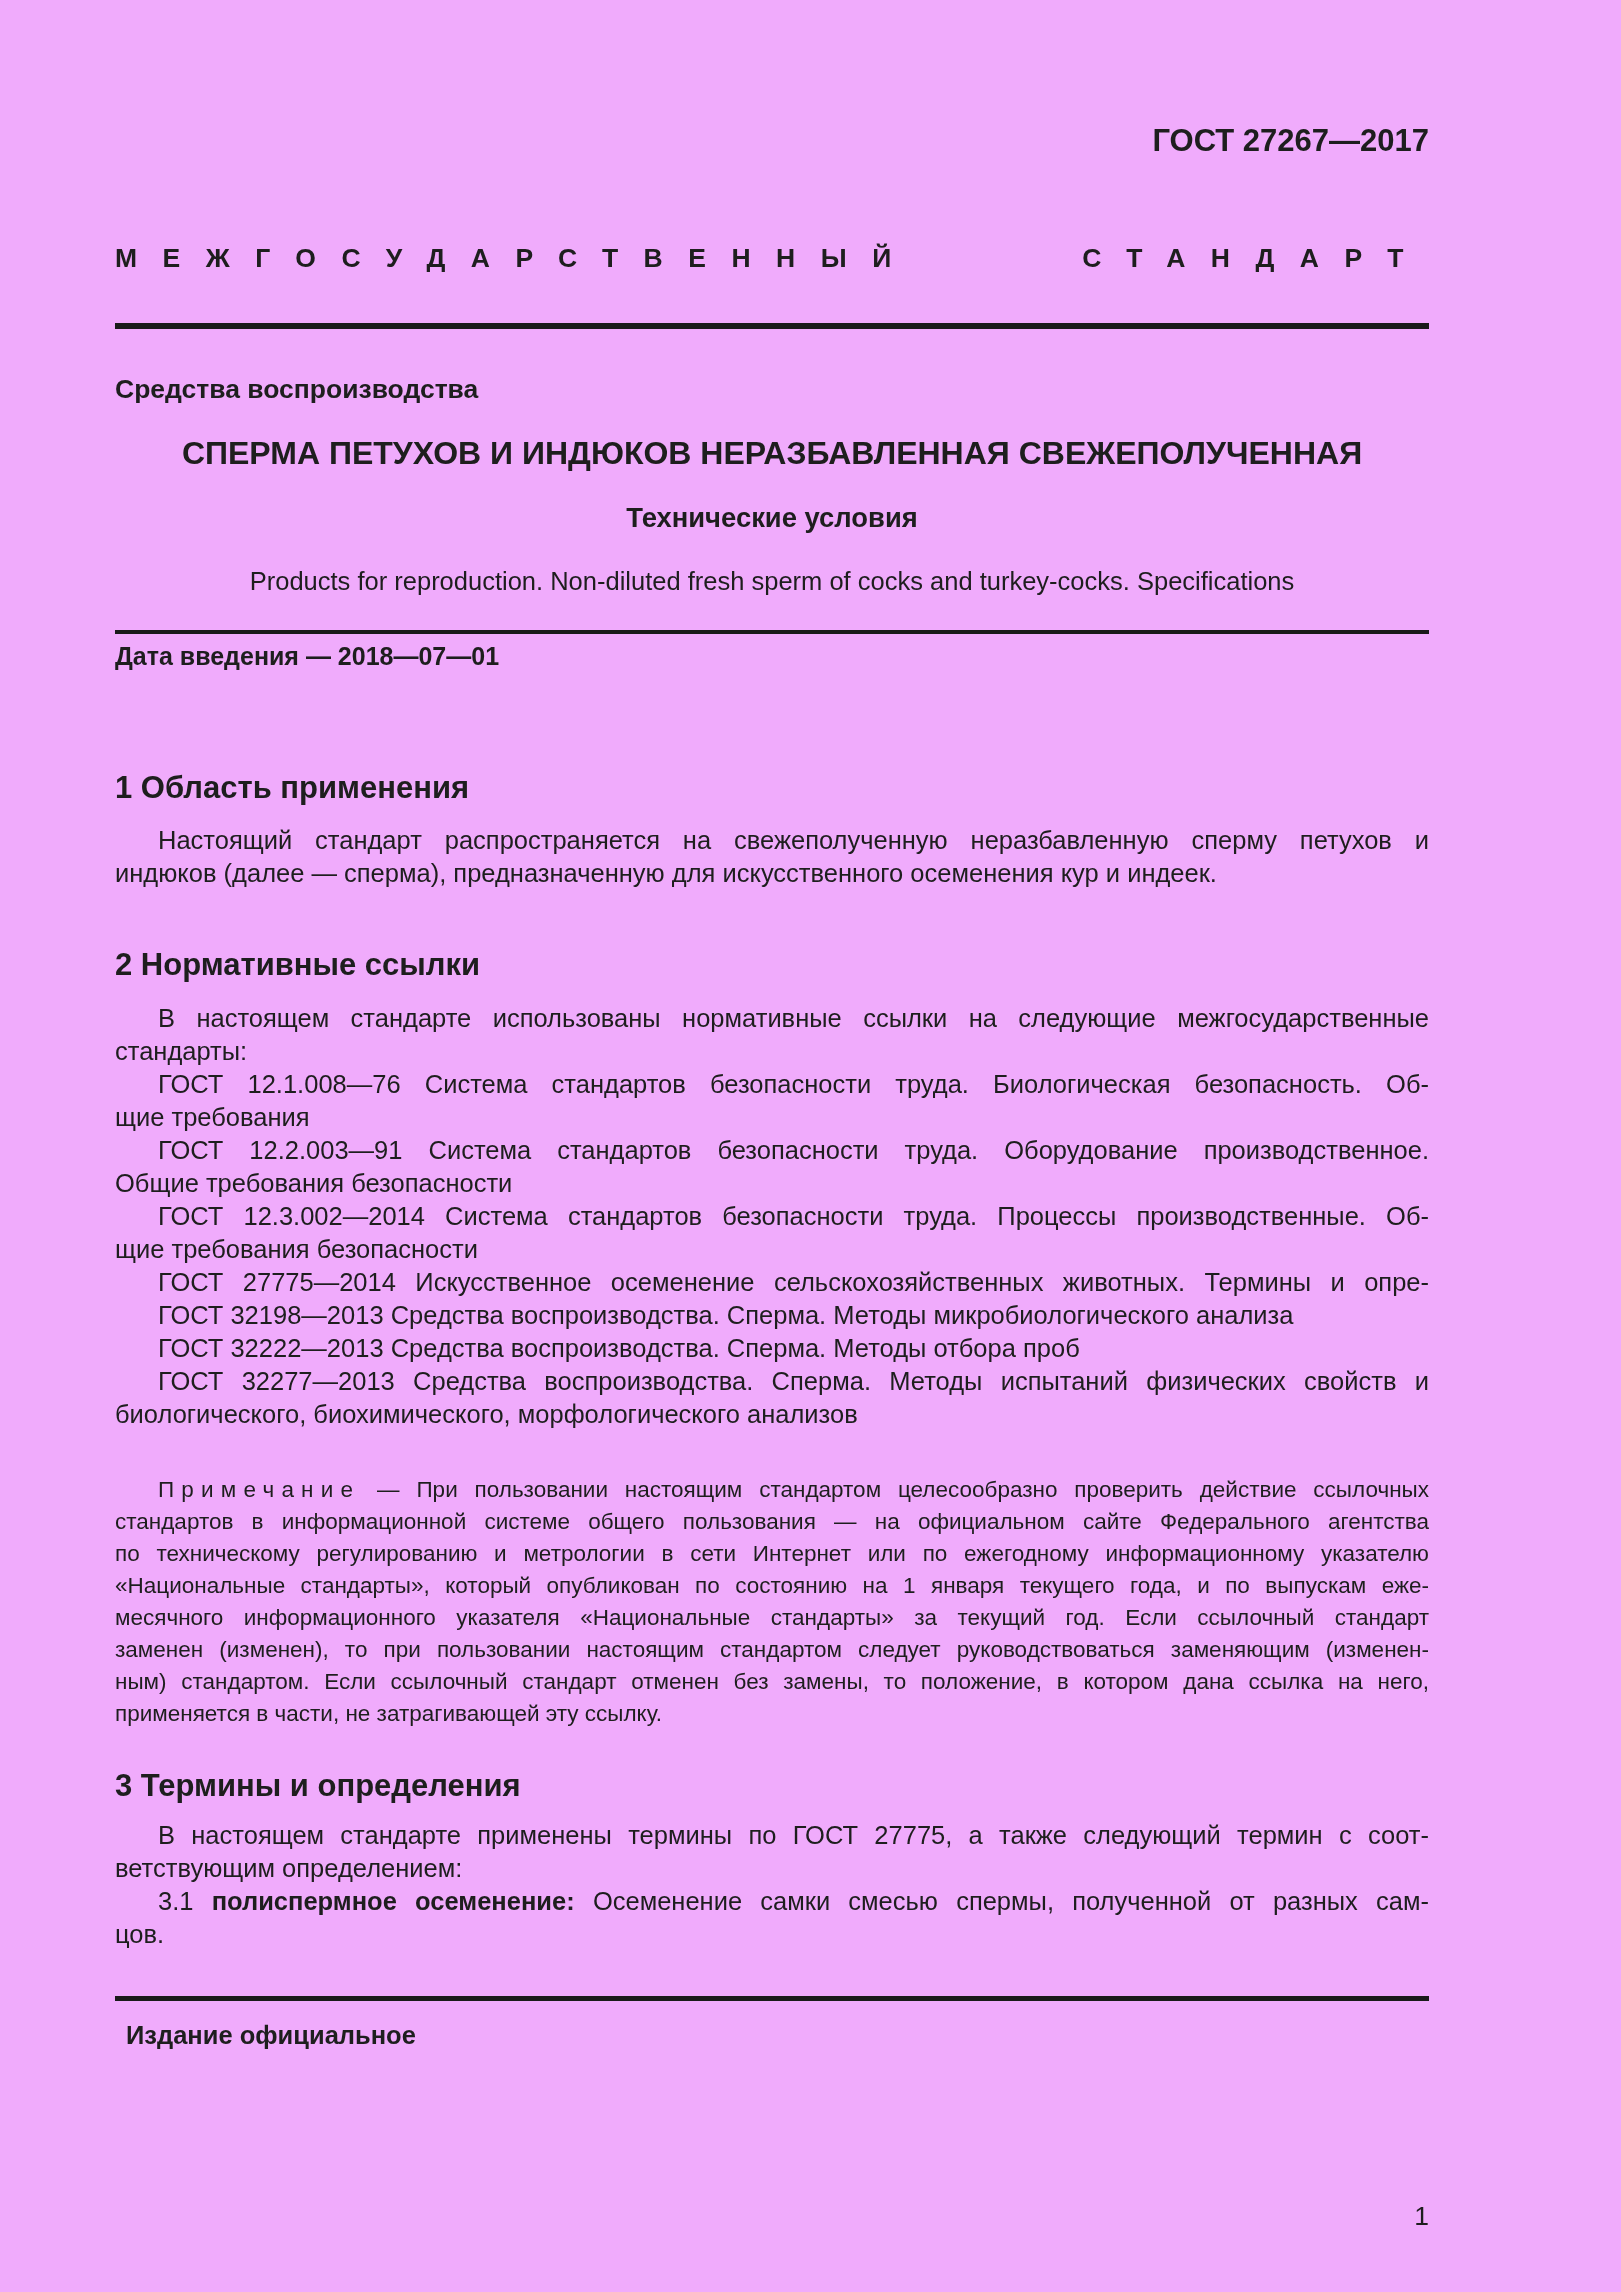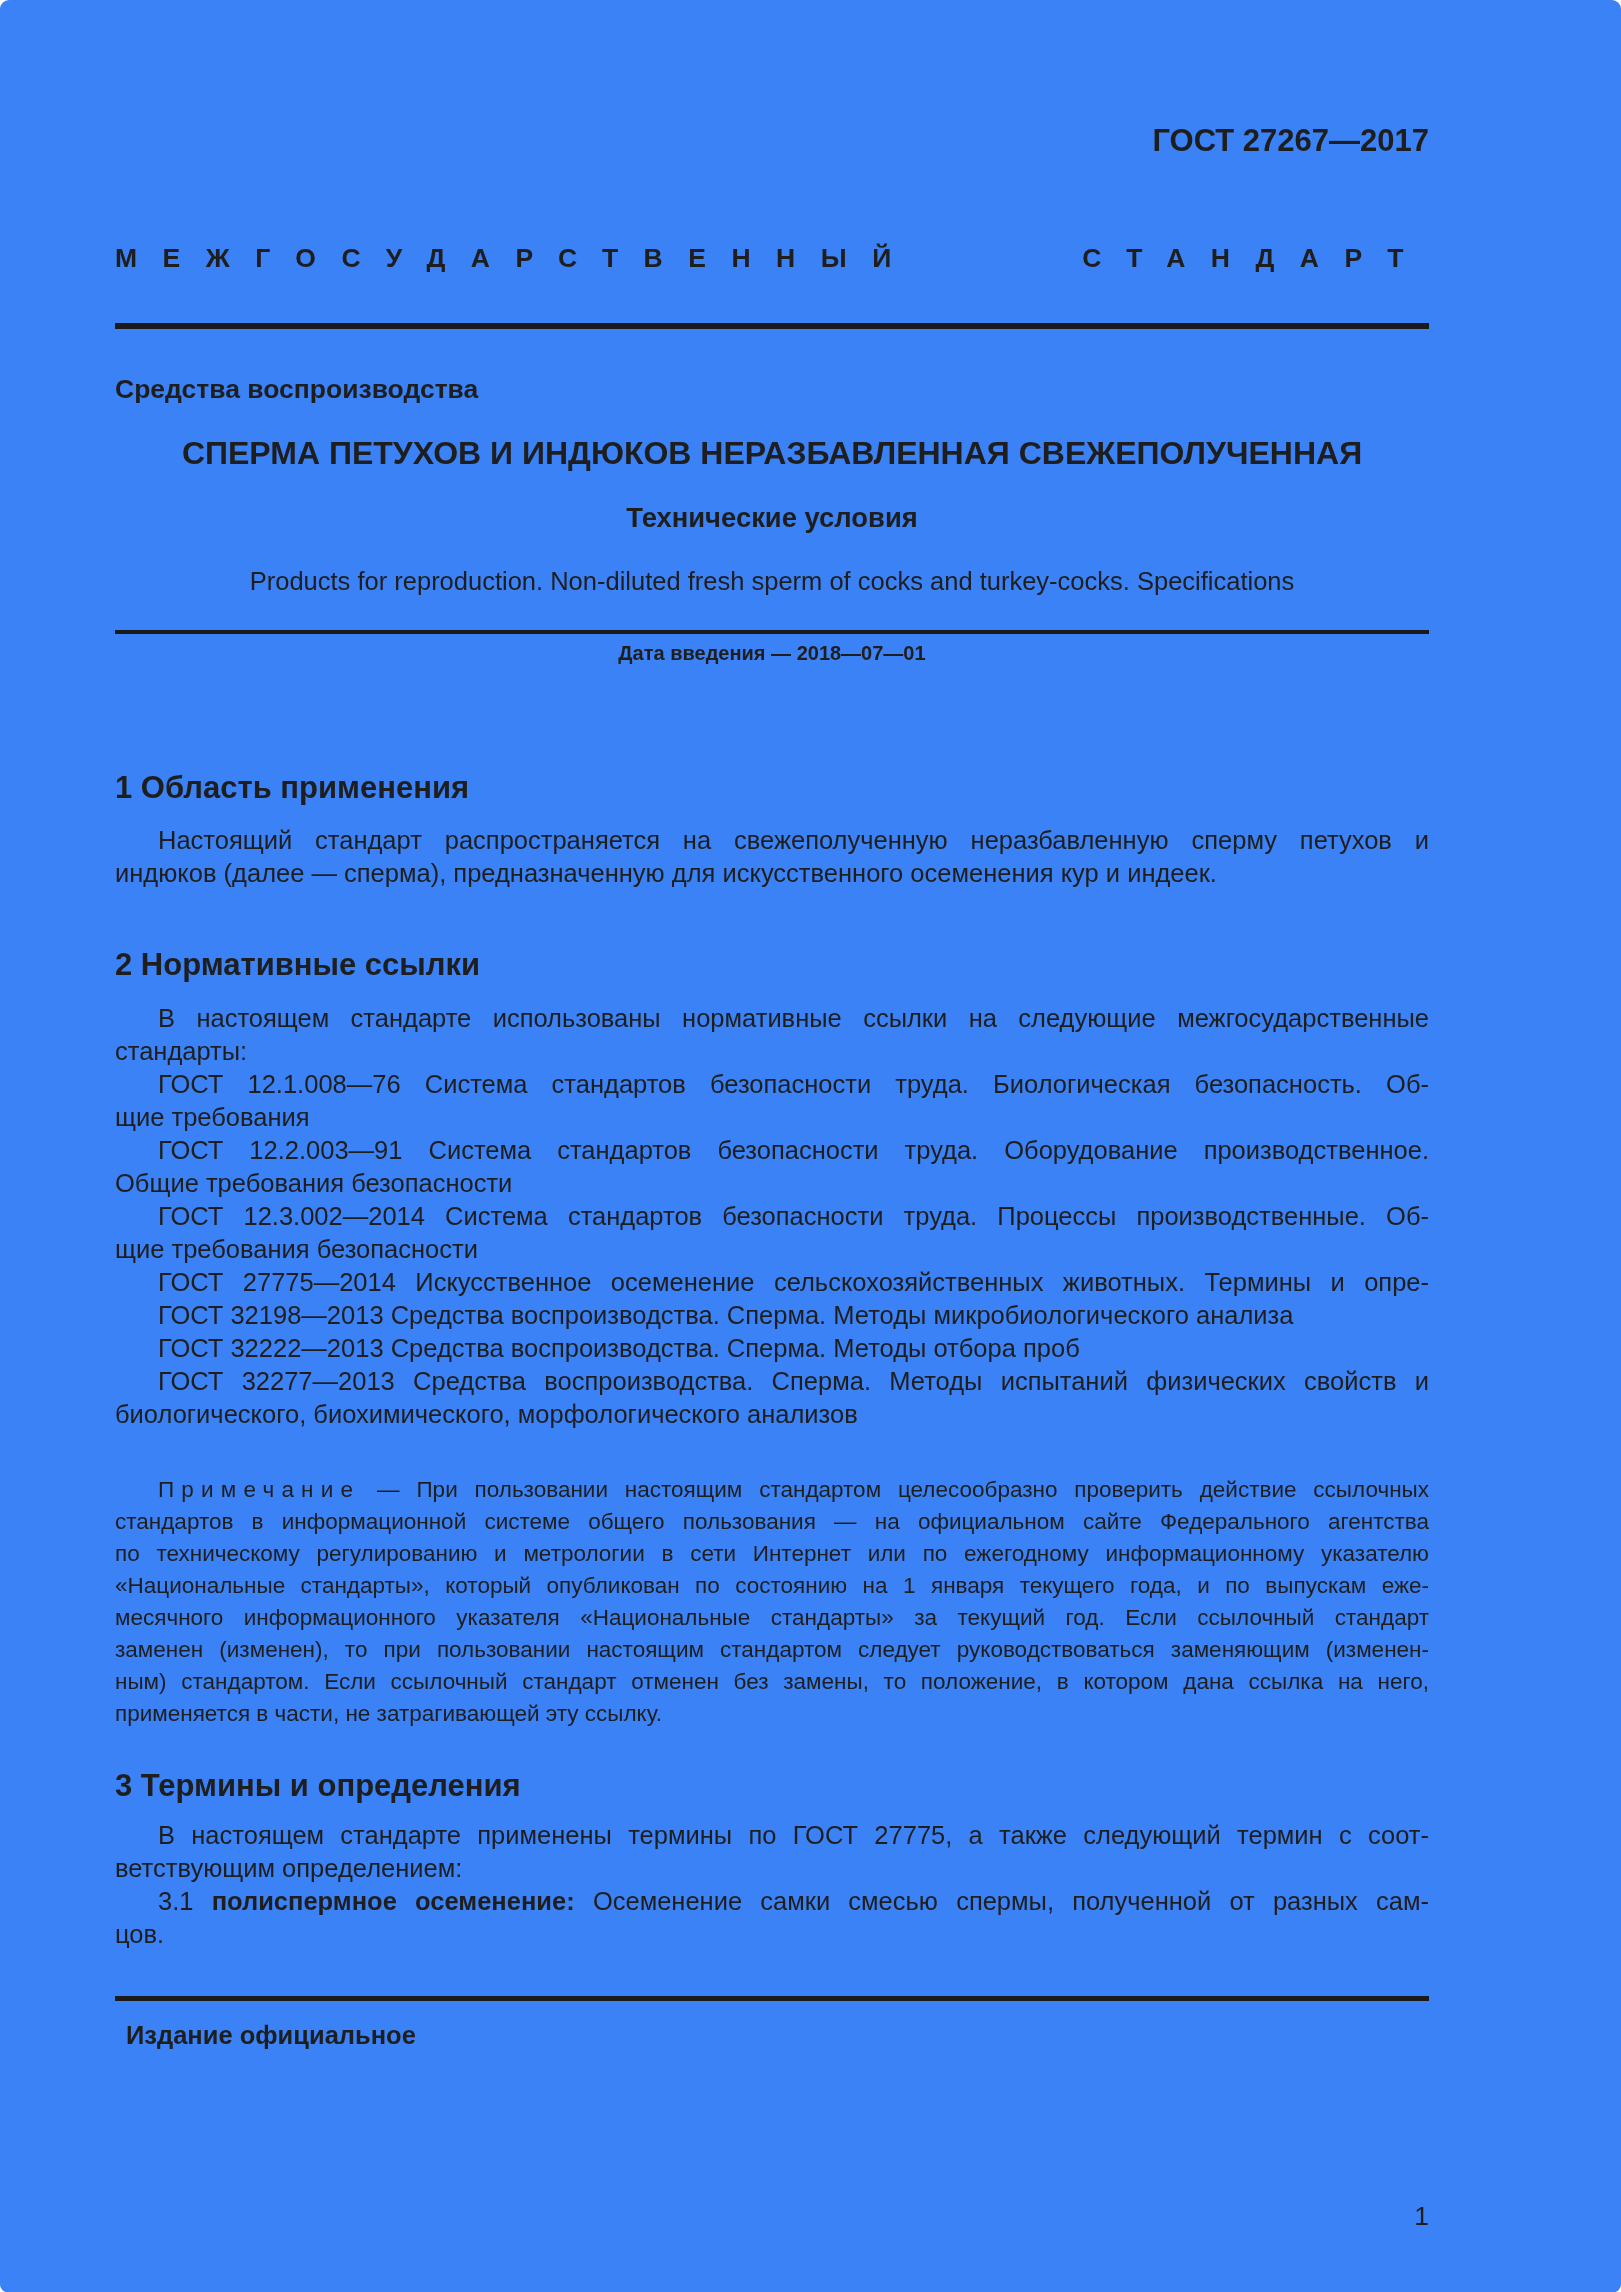--- a/index.html
+++ b/index.html
@@ -1,44 +1,43 @@
 <!DOCTYPE html>
 <html><head>
 <meta charset="utf-8">
 <style>
   html, body { margin: 0; padding: 0; background: #ffffff; }
   .page {
     position: relative;
     width: 1621px;
     height: 2293px;
-    background: #3b82f6;
+    background: #f0abfc;
     font-family: "Liberation Sans", "DejaVu Sans", sans-serif;
     color: #1e1e1e;
     overflow: hidden;
-    border-radius: 9px;
   }
   .content {
     position: absolute;
     left: 115px;
     top: 0;
     width: 1314px;
     height: 100%;
   }
   .abs { position: absolute; left: 0; width: 100%; }
 
   .gost-num   { top: 123px; text-align: right; font-size: 31px; font-weight: bold; }
   .std-type   { top: 243px; font-size: 26.5px; font-weight: bold; letter-spacing: 25.5px;
                 text-align: justify; text-align-last: justify; }
   .rule-thick { top: 323px; height: 5.9px; background: #1a1a1a; }
   .title-group    { top: 374px; text-align: left; font-size: 26.5px; font-weight: bold; }
   .title-main     { top: 435px; text-align: center; font-size: 32px; font-weight: bold; }
   .title-subtitle { top: 502px; text-align: center; font-size: 27.4px; font-weight: bold; }
   .title-english  { top: 567px; text-align: center; font-size: 25.5px; }
   .rule-date  { top: 630px; height: 3.9px; background: #1a1a1a; }
-  .date-line  { top: 642px; text-align: center; font-size: 20px; font-weight: bold; }
+  .date-line  { top: 642px; text-align: left; font-size: 25px; font-weight: bold; }
 
   .heading { font-size: 31px; font-weight: bold; }
   .h1 { top: 770px; }
   .h2 { top: 947px; }
   .h3 { top: 1768px; }
 
   .bodyblock { font-size: 25.5px; line-height: 33px; }
   .p1    { top: 824px; }
   .body2 { top: 1002px; }
   .body3 { top: 1819px; }

